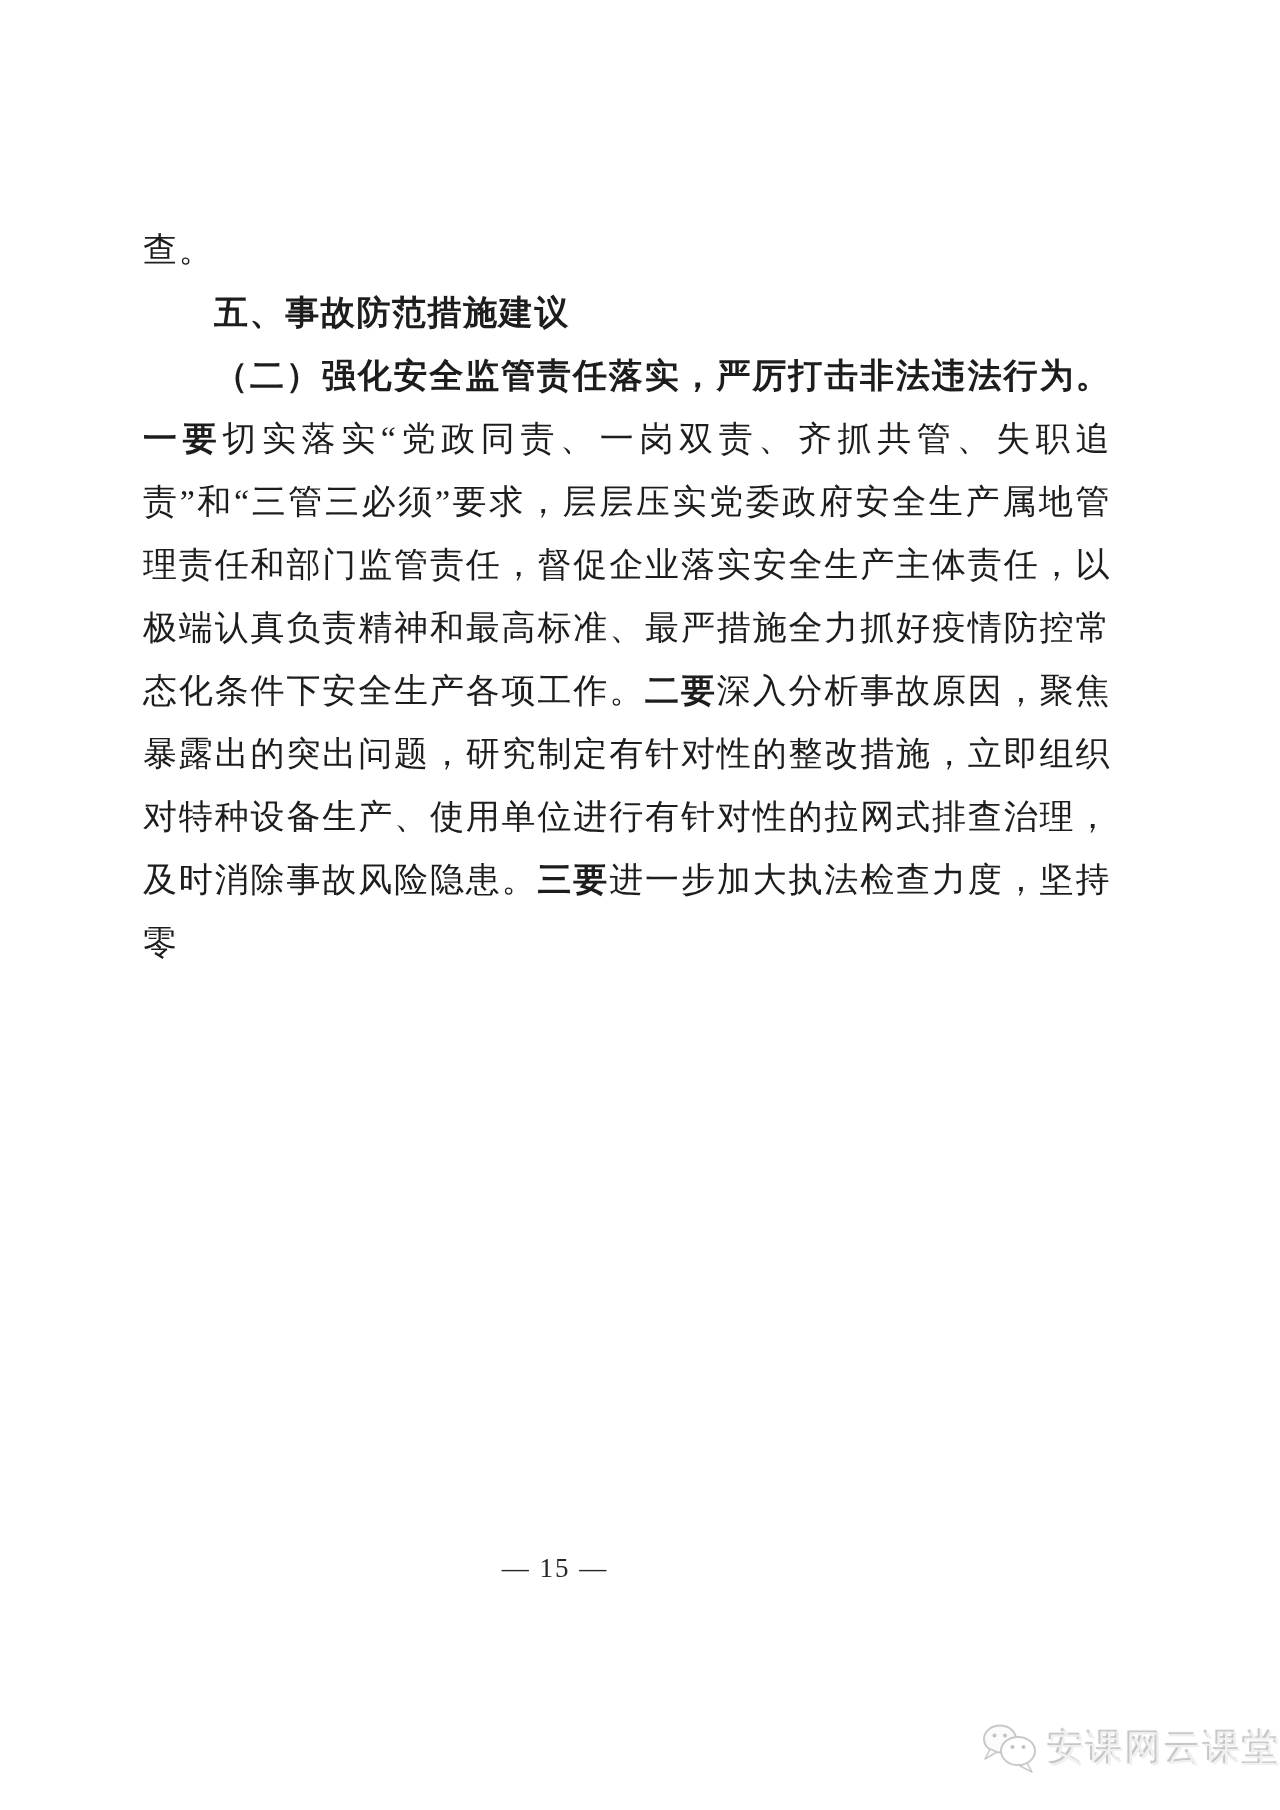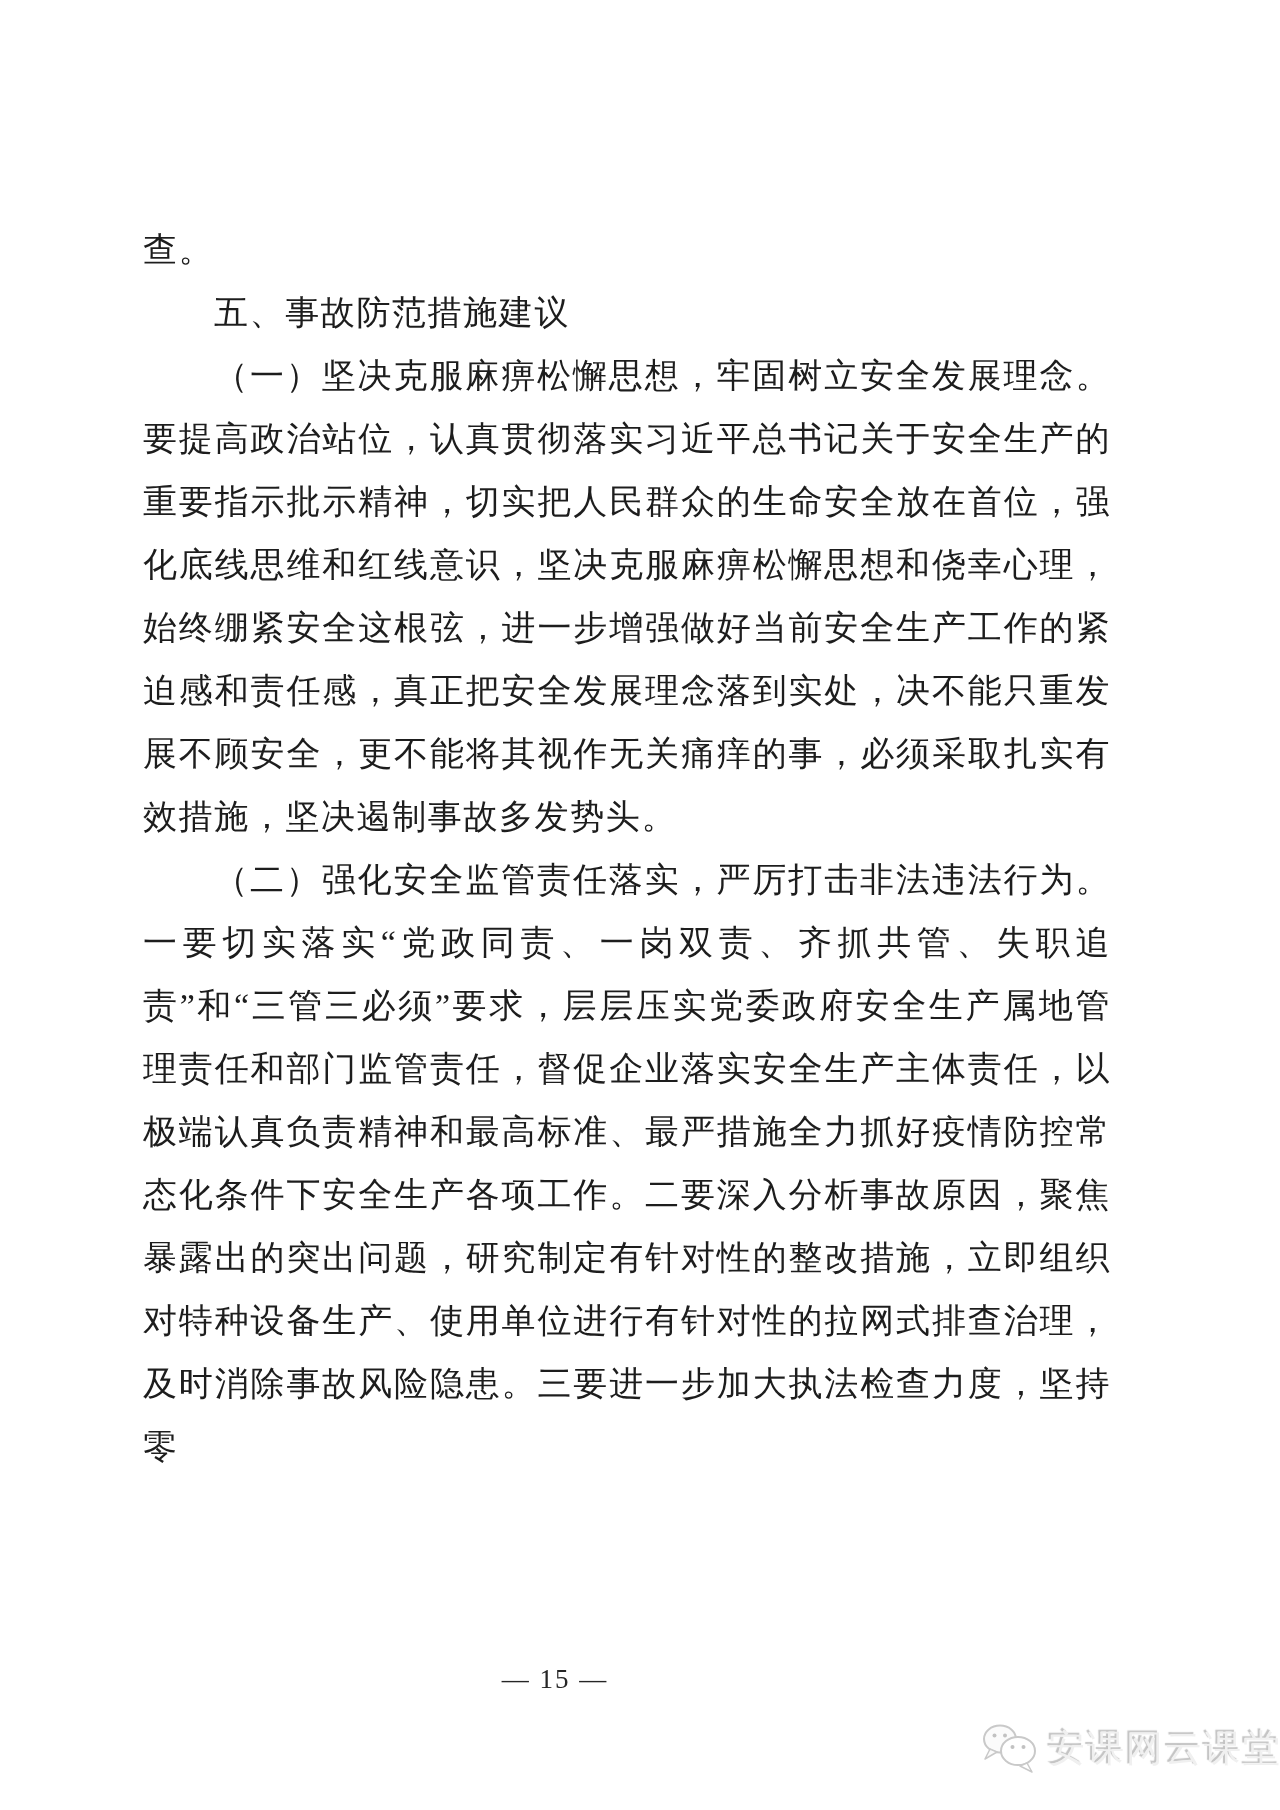--- a/index.html
+++ b/index.html
@@ -19,24 +19,24 @@
     margin:0; padding:0;
     font-size:34px;
     line-height:63px;
     letter-spacing:1.6px;
     color:#1d1d1d;
     text-align:justify;
     text-justify:inter-character;
     word-break:break-all;
   }
   .para.indent { text-indent:71px; }
-  .run-bold { font-weight:normal;margin-top:15px; }
+  .run-bold { font-weight:bold;margin-top:15px; }
   .footer {
     position:absolute;
-    top:1664px; left:0;
+    top:1553px; left:0;
     width:1110px;
     text-align:center;
     font-size:27px;
     letter-spacing:2px;
     color:#262626;
     font-family:"Liberation Serif","DejaVu Serif",serif;
   }
   .watermark {
     position:absolute;
     top:1720px; left:978px;
@@ -55,21 +55,20 @@
   }
 </style>
 </head>
 <body>
 
 <div class="page">
 
   <div class="content">
       <p class="para"><span>查。</span></p>
       <p class="para indent"><span class="run-bold">五、事故防范措施建议</span></p>
-      <p class="para indent"><span class="run-bold">（一）坚决克服麻痹松懈思想，牢固树立安全发展理念。</span><span>要提高政治站位，认真贯彻落实习近平总书记关于安全生产的重要指示批示精神，切实把人民群众的生命安全放在首位，强化底线思维和红线意识，坚决克服麻痹松懈思想和侥幸心理，始终绷紧安全这根弦，进一步增强做好当前安全生产工作的紧迫感和责任感，真正把安全发展理念落到实处，决不能只重发展不顾安全，更不能将其视作无关痛痒的事，必须采取扎实有效措施，坚决遏制事故多发势头。</span></p>
       <p class="para indent"><span class="run-bold">（二）强化安全监管责任落实，严厉打击非法违法行为。</span><span class="run-bold">一要</span><span>切实落实“党政同责、一岗双责、齐抓共管、失职追责”和“三管三必须”要求，层层压实党委政府安全生产属地管理责任和部门监管责任，督促企业落实安全生产主体责任，以极端认真负责精神和最高标准、最严措施全力抓好疫情防控常态化条件下安全生产各项工作。</span><span class="run-bold">二要</span><span>深入分析事故原因，聚焦暴露出的突出问题，研究制定有针对性的整改措施，立即组织对特种设备生产、使用单位进行有针对性的拉网式排查治理，及时消除事故风险隐患。</span><span class="run-bold">三要</span><span>进一步加大执法检查力度，坚持零</span></p>
     </div>
 
   <div class="footer">— 15 —</div>
 
   <div class="watermark">
     <svg class="watermark-icon" viewBox="0 0 64 58" xmlns="http://www.w3.org/2000/svg">
       <ellipse cx="22" cy="19" rx="16" ry="13.5" fill="#fbfbfb" stroke="#c9c9c9" stroke-width="2"></ellipse>
       <path d="M12 29 L7 39 L19 32 Z" fill="#fbfbfb" stroke="#c9c9c9" stroke-width="1.5" stroke-linejoin="round"></path>
       <circle cx="16.5" cy="15.5" r="2" fill="#c2c2c2"></circle>

